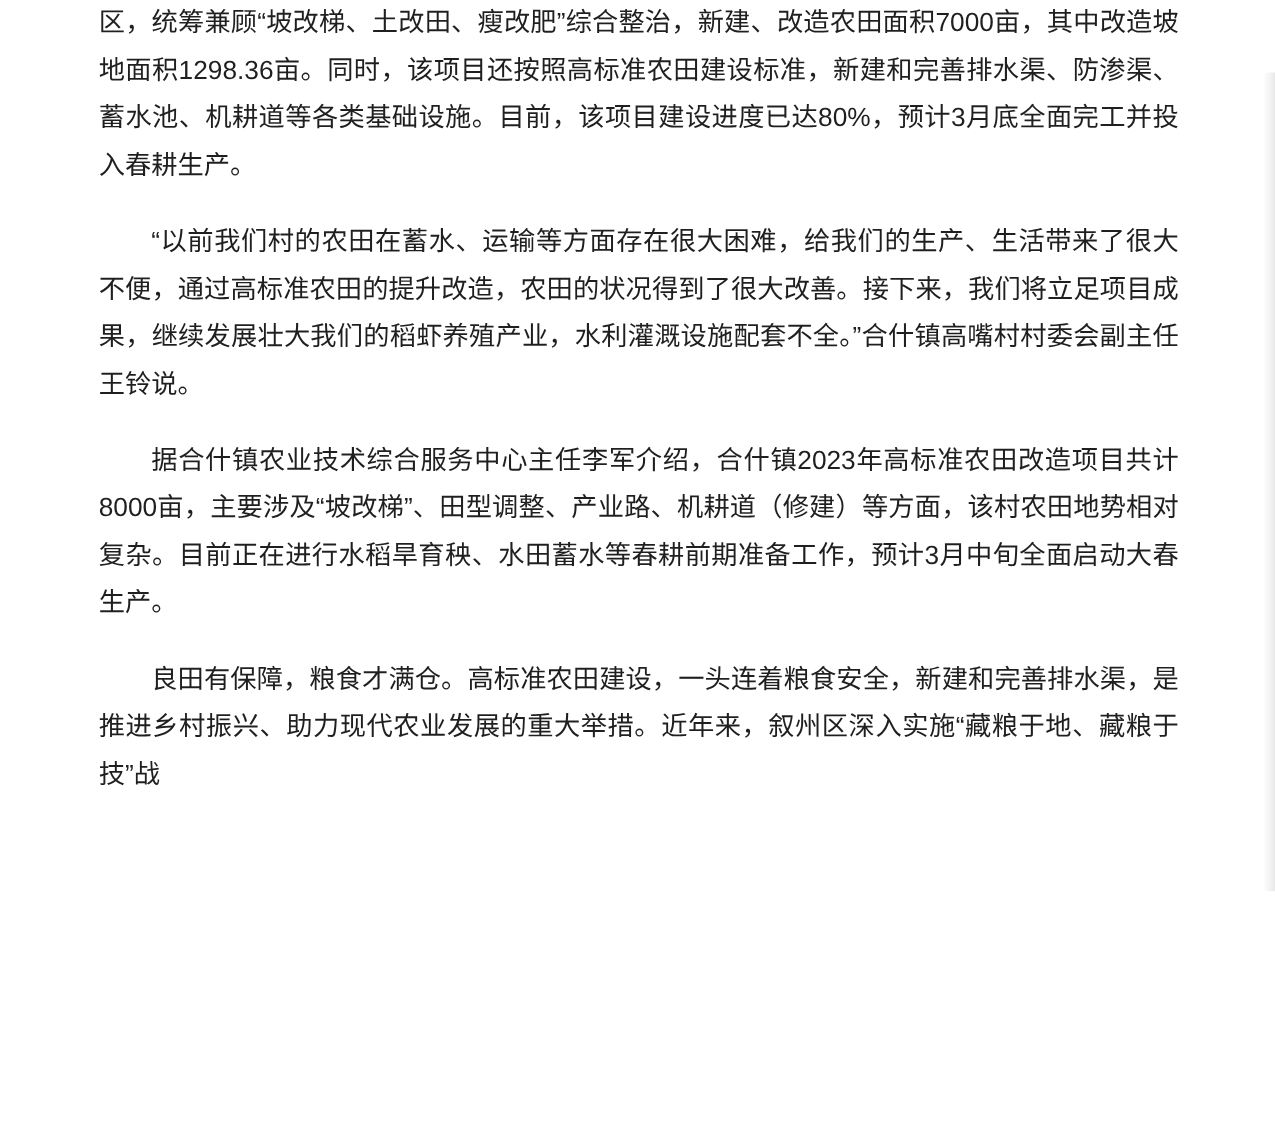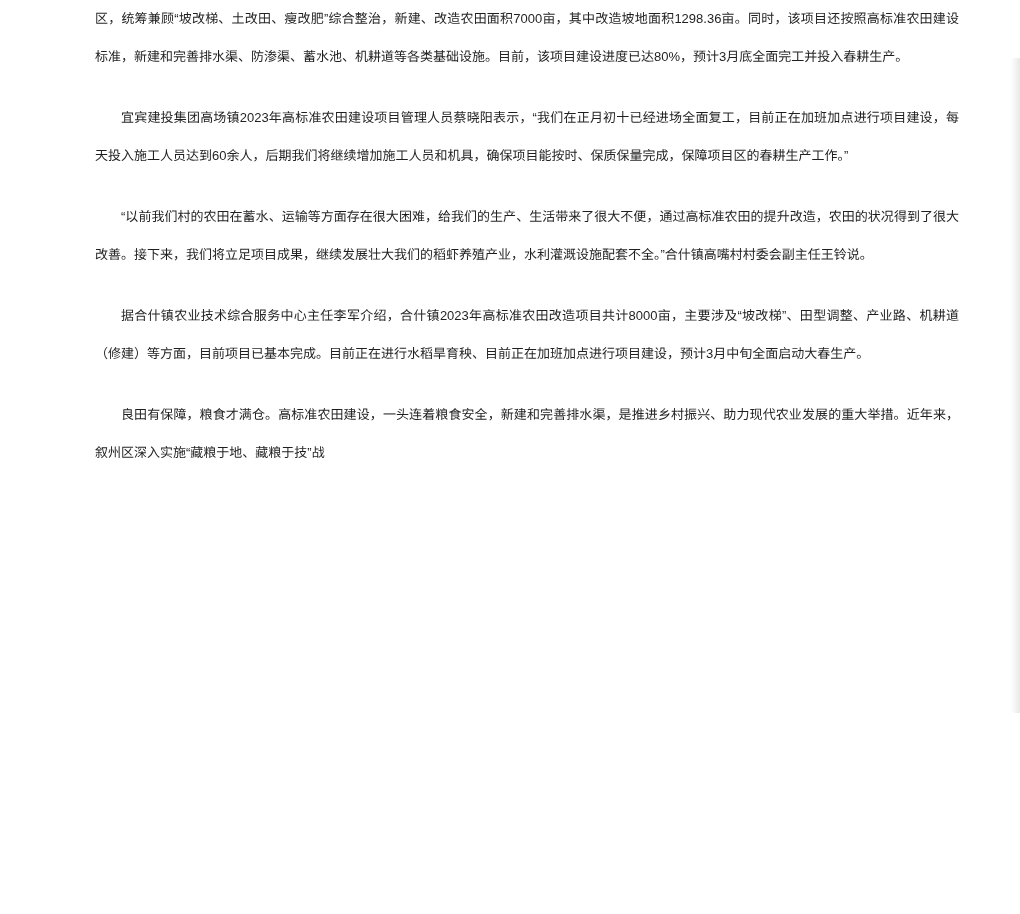--- a/index.html
+++ b/index.html
@@ -14,25 +14,25 @@
     overflow:hidden;
     font-family:"Liberation Sans","DejaVu Sans",sans-serif;
   }
   .page{
     position:relative;
     width:1020px;height:914px;
     background:var(--bg);
   }
   .article{
     position:absolute;
-    left:95px;
+    left:79px;
     top:0;
     width:864px;
     color:var(--text);
-    font-size:13px;
+    font-size:21px;
     line-height:38px;
     text-align:justify;
     text-justify:inter-ideograph;
   }
   .article p{
     margin:0 0 23px 0;
     text-indent:2em;
   }
   .article p.no-indent{
     text-indent:0;
@@ -54,23 +54,22 @@
     background:linear-gradient(to right, rgba(0,0,0,0) 0%, rgba(0,0,0,0.045) 55%, rgba(0,0,0,0.09) 100%);
   }
 </style>
 </head>
 <body>
 
 <div class="page">
 
   <main class="article">
     <p class="no-indent">区，统筹兼顾“坡改梯、土改田、瘦改肥”综合整治，新建、改造农田面积7000亩，其中改造坡地面积1298.36亩。同时，该项目还按照高标准农田建设标准，新建和完善排水渠、防渗渠、蓄水池、机耕道等各类基础设施。目前，该项目建设进度已达80%，预计3月底全面完工并投入春耕生产。</p>
-    <p>宜宾建投集团高场镇2023年高标准农田建设项目管理人员蔡晓阳表示，“我们在正月初十已经进场全面复工，目前正在加班加点进行项目建设，每天投入施工人员达到60余人，后期我们将继续增加施工人员和机具，确保项目能按时、保质保量完成，保障项目区的春耕生产工作。”</p>
     <p>“以前我们村的农田在蓄水、运输等方面存在很大困难，给我们的生产、生活带来了很大不便，通过高标准农田的提升改造，农田的状况得到了很大改善。接下来，我们将立足项目成果，继续发展壮大我们的稻虾养殖产业，水利灌溉设施配套不全。”合什镇高嘴村村委会副主任王铃说。</p>
-    <p>据合什镇农业技术综合服务中心主任李军介绍，合什镇2023年高标准农田改造项目共计8000亩，主要涉及“坡改梯”、田型调整、产业路、机耕道（修建）等方面，目前项目已基本完成。目前正在进行水稻旱育秧、目前正在加班加点进行项目建设，预计3月中旬全面启动大春生产。</p>
+    <p>据合什镇农业技术综合服务中心主任李军介绍，合什镇2023年高标准农田改造项目共计8000亩，主要涉及“坡改梯”、田型调整、产业路、机耕道（修建）等方面，该村农田地势相对复杂。目前正在进行水稻旱育秧、水田蓄水等春耕前期准备工作，预计3月中旬全面启动大春生产。</p>
     <p>良田有保障，粮食才满仓。高标准农田建设，一头连着粮食安全，新建和完善排水渠，是推进乡村振兴、助力现代农业发展的重大举措。近年来，叙州区深入实施“藏粮于地、藏粮于技”战</p>
   </main>
 
   <div class="scrollbar-track">
     <div class="scrollbar-thumb"></div>
   </div>
 
 </div>
 
 </body></html>

